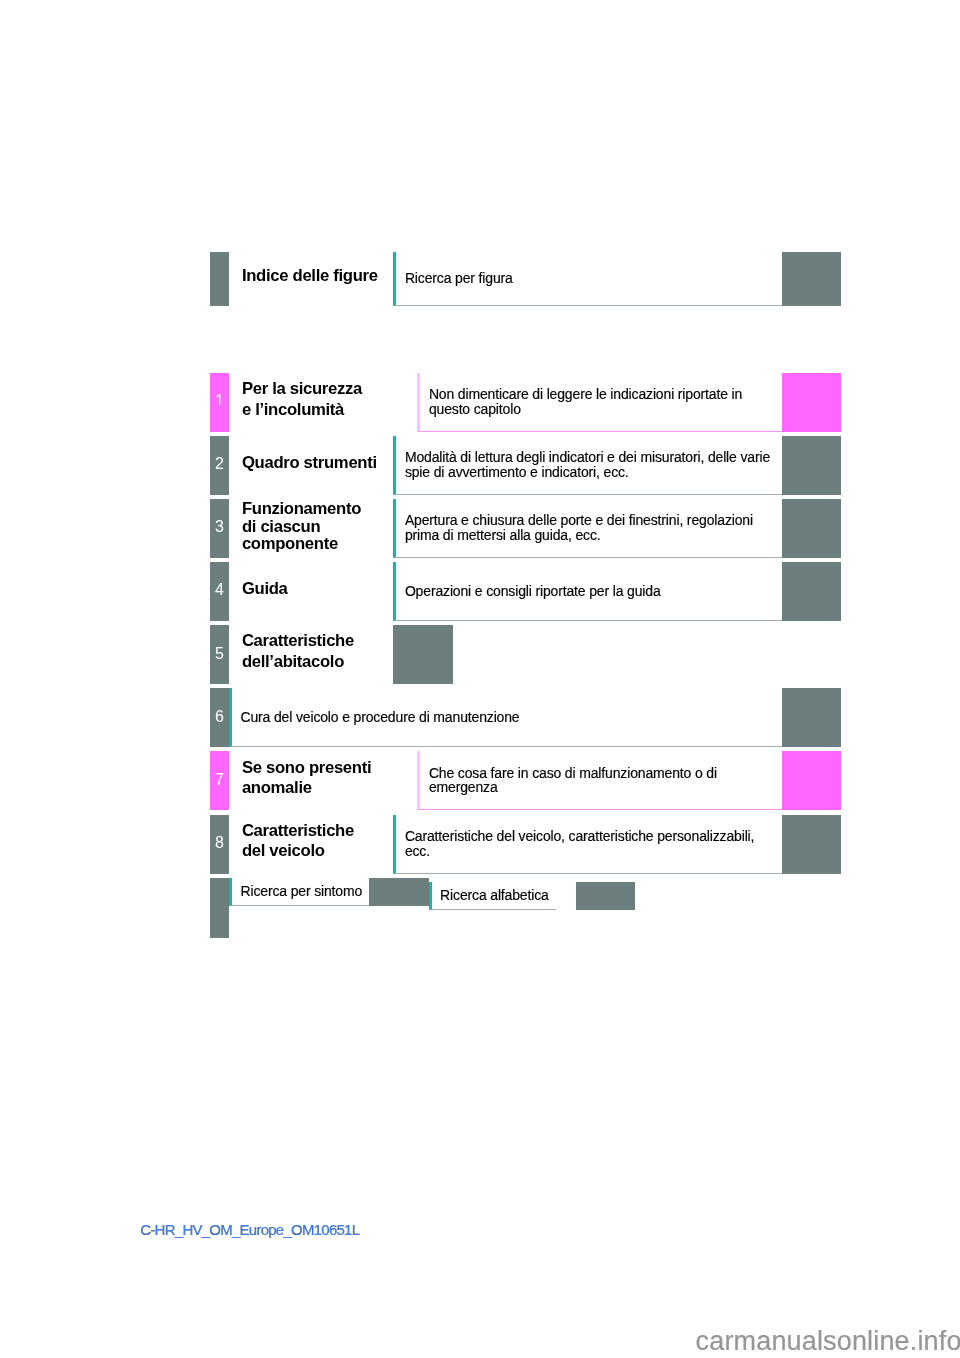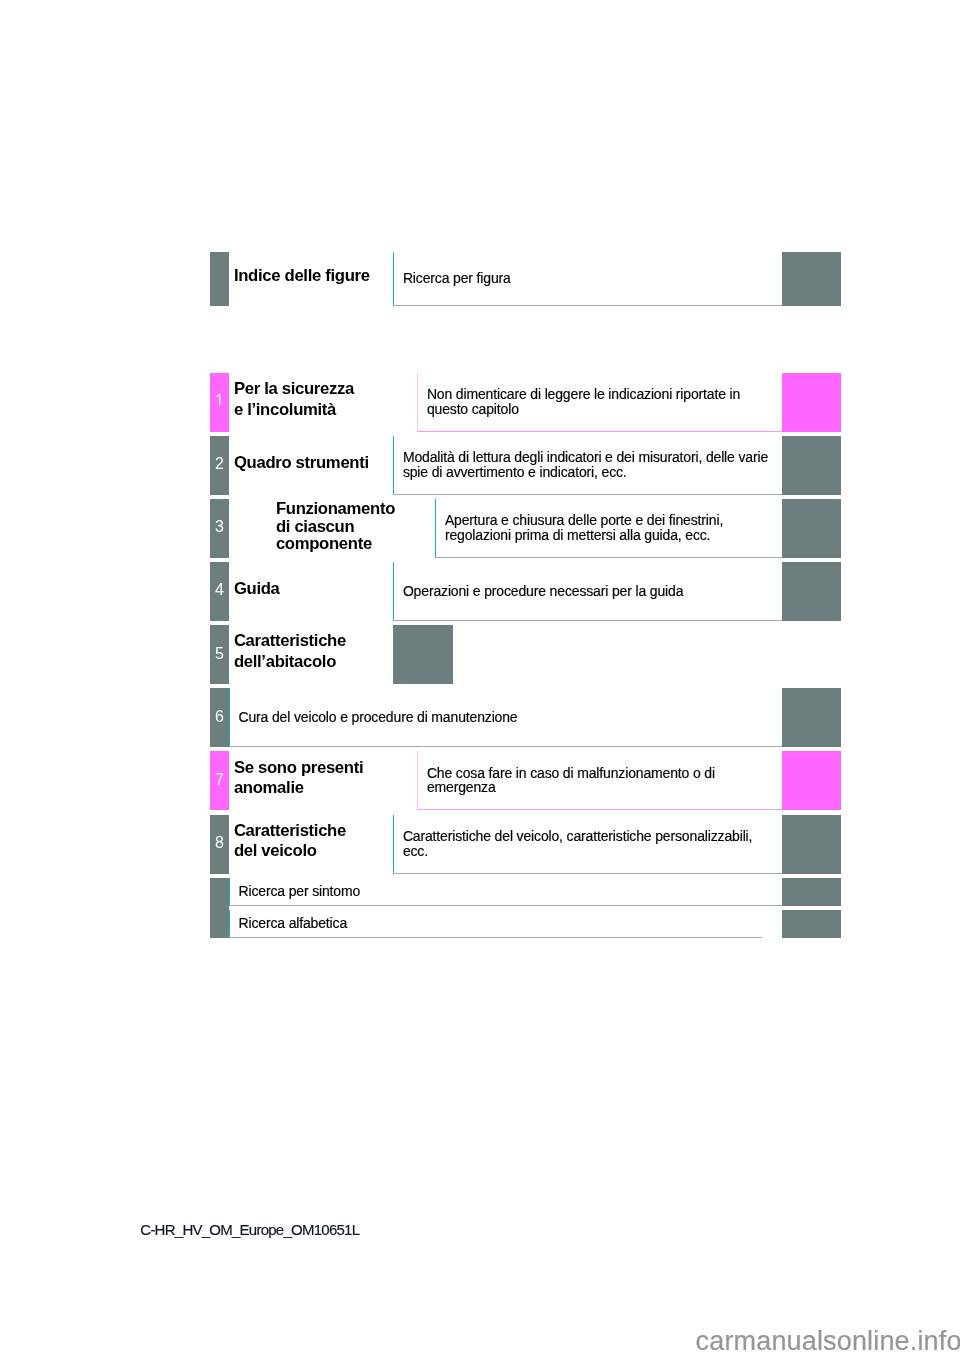--- a/index.html
+++ b/index.html
@@ -14,40 +14,40 @@
   .tab{width:18.9px;flex:0 0 18.9px;position:relative;}
   .tabnum{position:absolute;left:0;right:0;top:0;bottom:0;
           display:flex;align-items:center;justify-content:center;
           color:#ffffff;font-size:16px;line-height:1;padding-bottom:2.5px;}
   
   .tab.one .tabnum::before,.tab.one .tabnum::after{content:"";position:absolute;
           bottom:25.2px;height:2.6px;width:3.8px;background:var(--tabcol);}
   .tab.one .tabnum::before{left:5.3px;}
   .tab.one .tabnum::after{right:5.1px;}
 
-  .title{flex:0 0 164.4px;box-sizing:border-box;padding-left:5px;
+  .title{flex:0 0 164.4px;box-sizing:border-box;padding-left:13px;
          font-size:16.7px;font-weight:bold;color:#000;line-height:20.7px;letter-spacing:-0.32px;
          display:flex;align-items:center;white-space:pre-line;}
   .title span{display:block;position:relative;top:-2.6px;}
-  .title.tight{line-height:17.5px;margin-left:42px;}
+  .title.tight{line-height:17.5px;}
   .title.tight span{top:-2px;}
 
   .desc{flex:1 1 auto;box-sizing:border-box;
-        border-left:1px solid #14b8a6;border-bottom:1.2px solid #a2adad;
+        border-left:3px solid #14b8a6;border-bottom:1.2px solid #a2adad;
         display:flex;align-items:center;
         padding:0 7px 0 8.6px;
         font-size:14px;line-height:14.85px;letter-spacing:-0.15px;color:#000;
         -webkit-text-stroke:0.17px #000;}
   .desc > span{position:relative;top:0px;}
   .desc.pink{border-left-color:#ffbeff;border-bottom-color:#ff93ff;margin-left:24px;}
   .desc span{display:block;}
 
   .endblk{flex:0 0 59.4px;}
 
-  .footer{transform:translateZ(0);position:absolute;left:140.3px;top:1222.4px;font-size:15px;letter-spacing:-0.75px;color:#0f172a;line-height:1;-webkit-text-stroke:0.15px #000;}
+  .footer{transform:translateZ(0);position:absolute;left:140.3px;top:1222.4px;font-size:15px;letter-spacing:-0.75px;color:#3b82f6;line-height:1;-webkit-text-stroke:0.15px #000;}
   .watermark{transform:translateZ(0);position:absolute;left:679.6px;top:1328px;font-size:27px;letter-spacing:0.16px;color:#969696;line-height:1;margin-left:16px;-webkit-text-stroke:0.2px #969696;}
 </style>
 </head>
 <body>
 
 <div class="page">
   <div class="toc">
     <div class="row" style="height:54.3px;margin-top:0px;">
       <div class="tab" style="background:#6c7f7e;"></div>
       <div class="title"><span>Indice delle figure</span></div>
@@ -88,21 +88,21 @@
           <span>Apertura e chiusura delle porte e dei finestrini, regolazioni prima di mettersi alla guida, ecc.</span>
         </div>
       <div class="endblk" style="background:#6c7f7e;"></div>
     </div>
     <div class="row" style="height:59.0px;margin-top:4.1px;">
       <div class="tab" style="background:#6c7f7e;--tabcol:#6c7f7e;">
           <span class="tabnum">4</span>
         </div>
       <div class="title"><span>Guida</span></div>
       <div class="desc">
-          <span>Operazioni e procedure necessari per la guida</span>
+          <span>Operazioni e consigli riportate per la guida</span>
         </div>
       <div class="endblk" style="background:#6c7f7e;"></div>
     </div>
     <div class="row" style="height:59.0px;margin-top:4.1px;">
       <div class="tab" style="background:#6c7f7e;--tabcol:#6c7f7e;">
           <span class="tabnum">5</span>
         </div>
       <div class="title"><span>Caratteristiche
 dell’abitacolo</span></div>
       <div class="endblk" style="background:#6c7f7e;"></div>
@@ -133,21 +133,21 @@
         </div>
       <div class="title"><span>Caratteristiche
 del veicolo</span></div>
       <div class="desc">
           <span>Caratteristiche del veicolo, caratteristiche personalizzabili, ecc.</span>
         </div>
       <div class="endblk" style="background:#6c7f7e;"></div>
     </div>
     <div class="idxrow" style="position:relative;display:flex;align-items:stretch;margin-top:4.1px;height:60.4px;">
       <div class="tab" style="background:#6c7f7e;"></div>
-      <div class="idxcol" style="flex:1 1 auto;display:flex;flex-direction:column;">
+      <div class="idxcol" style="flex:1 1 auto;display:flex;">
         <div class="idxsub" style="display:flex;align-items:stretch;height:28.2px;margin-top:0px;">
           <div class="desc">
               <span>Ricerca per sintomo</span>
             </div>
           <div class="endblk" style="background:#6c7f7e;"></div>
         </div>
         <div class="idxsub" style="display:flex;align-items:stretch;height:28.2px;margin-top:4.0px;gap:20px;">
           <div class="desc">
               <span>Ricerca alfabetica</span>
             </div>

